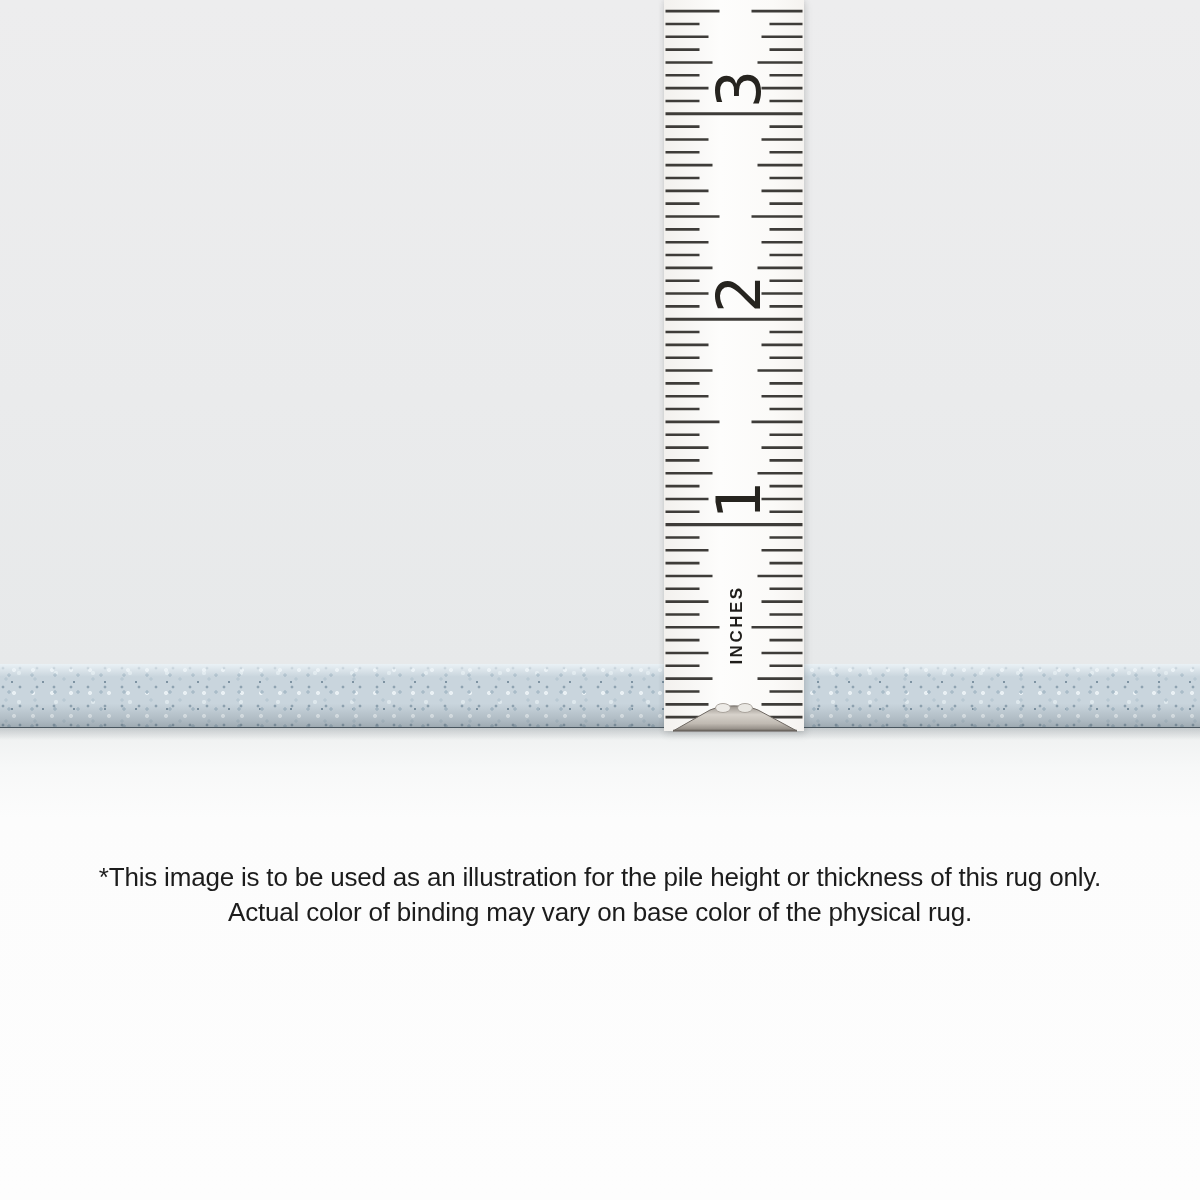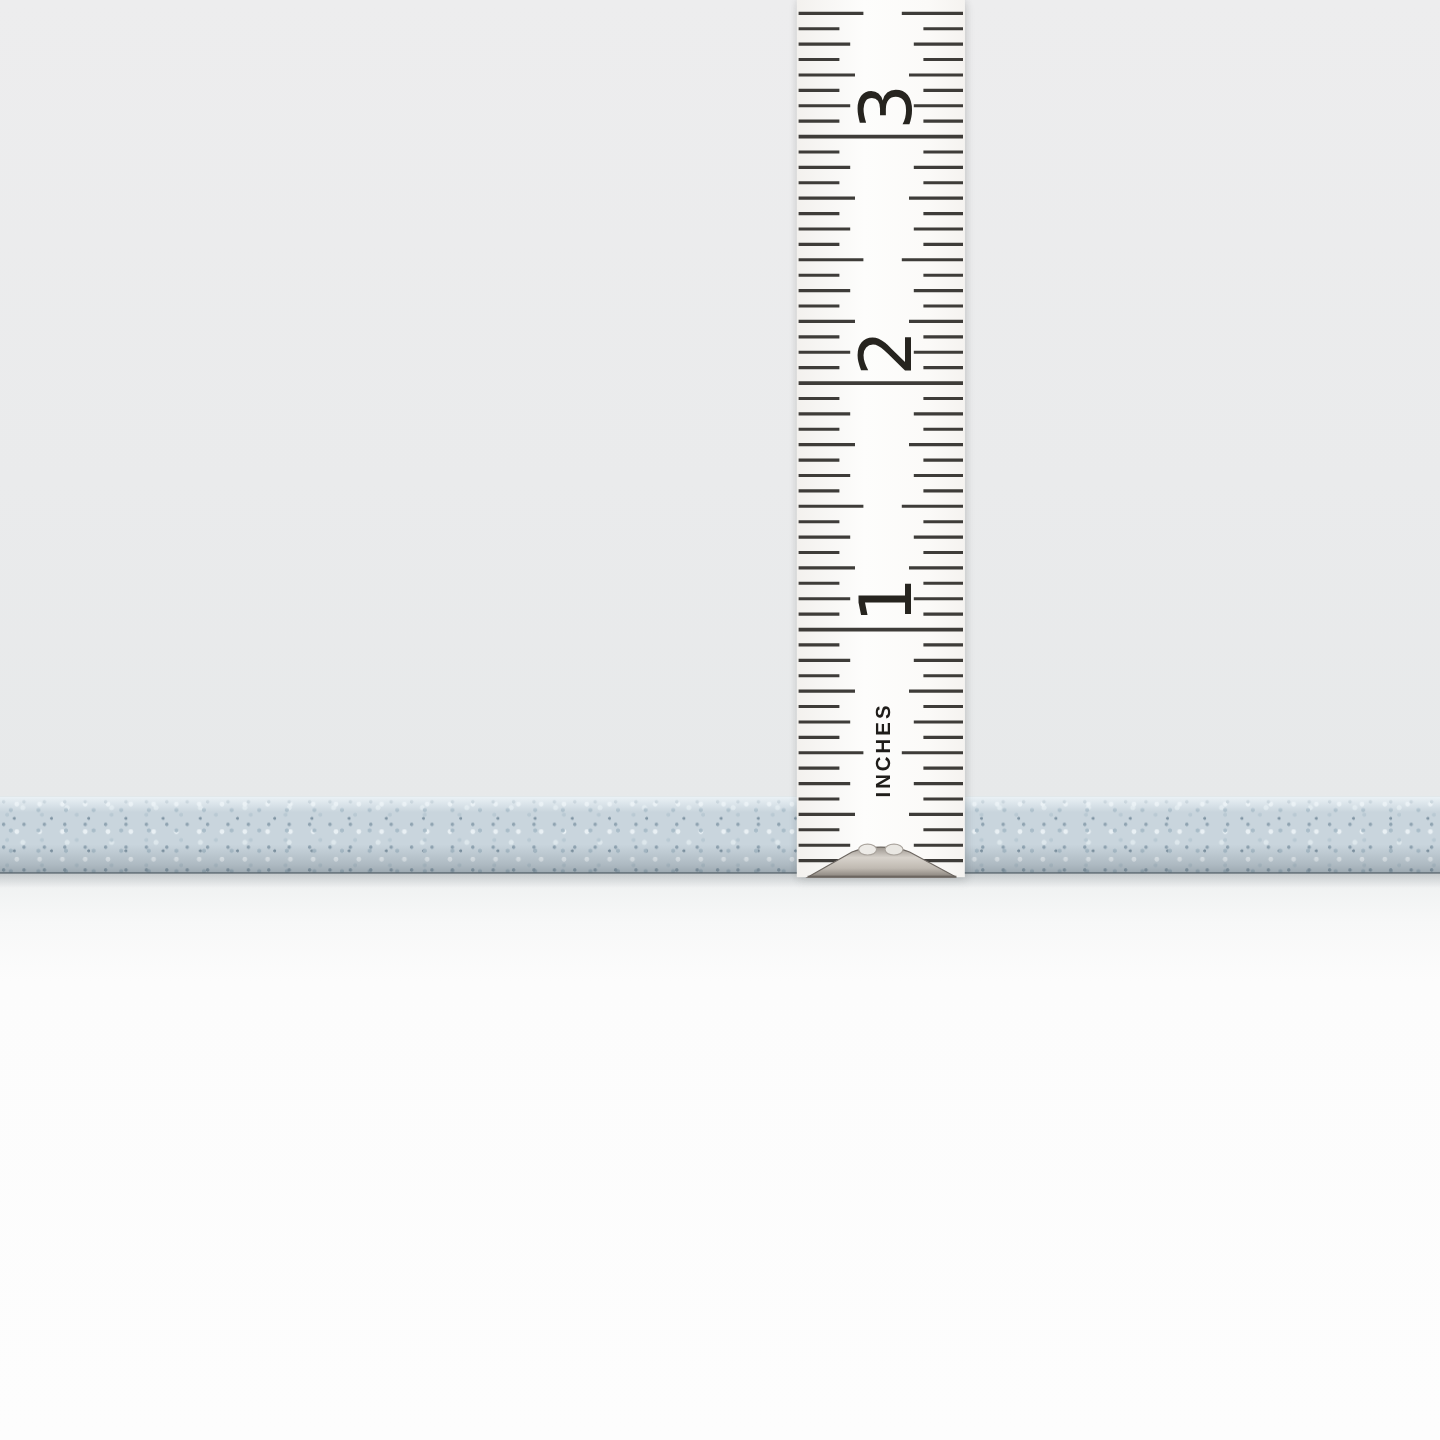--- a/index.html
+++ b/index.html
@@ -227,14 +227,18 @@
           <stop offset="1" stop-color="#87817a"></stop>
         </linearGradient>
       </defs>
       <path d="M 9 31 L 46 10 C 59 4.5 81 4.5 94 10 L 133 31 Z" fill="url(#metalGrad)" stroke="#6e6862" stroke-width="1"></path>
       <ellipse cx="59" cy="8" rx="7.5" ry="4.5" fill="#edebe7" stroke="#aaa49d" stroke-width="1"></ellipse>
       <ellipse cx="81" cy="8" rx="7.5" ry="4.5" fill="#e9e7e2" stroke="#aaa49d" stroke-width="1"></ellipse>
       <rect x="9" y="29.6" width="124" height="1.6" fill="#5f5953" opacity="0.55"></rect>
     </svg>
   </div>
 
+  <div class="disclaimer">
+    <p>*This image is to be used as an illustration for the pile height or thickness of this rug only.</p>
+    <p>Actual color of binding may vary on base color of the physical rug.</p>
+  </div>
 
 </div>
 
 </body></html>

